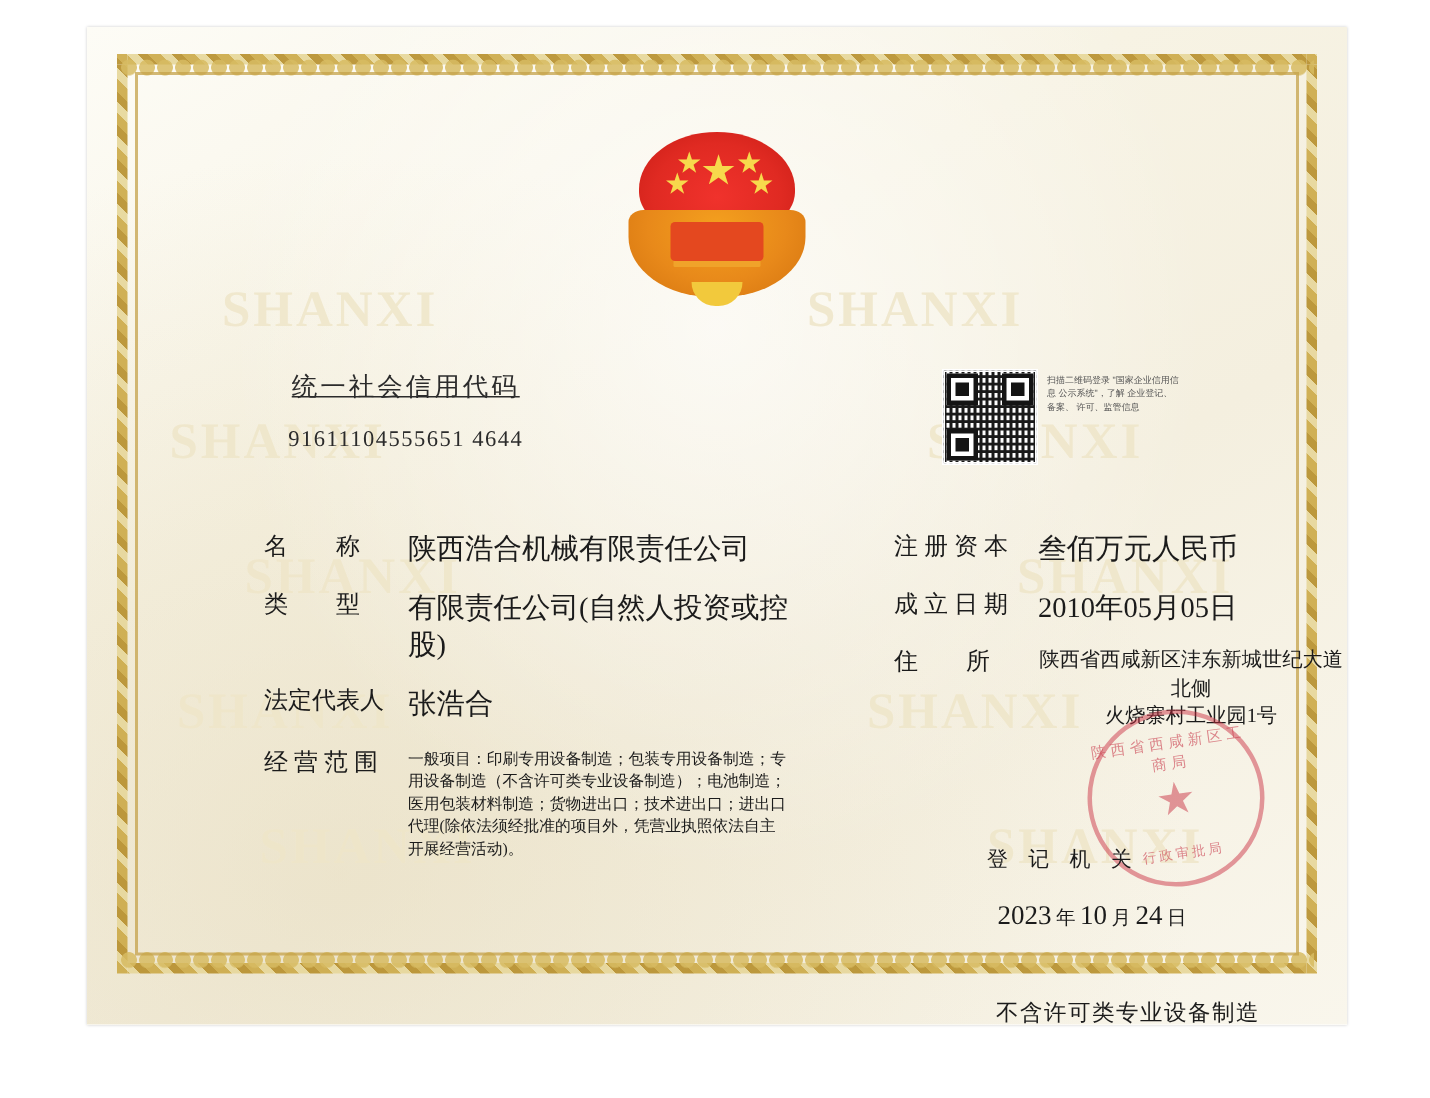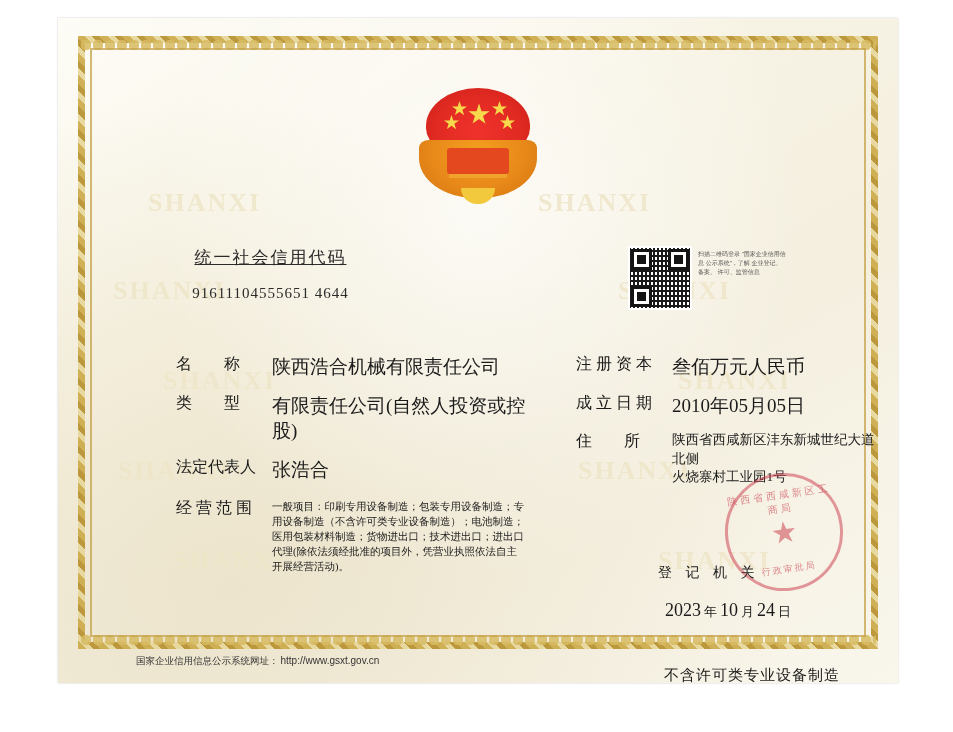--- a/index.html
+++ b/index.html
@@ -74,21 +74,21 @@
   }
   #border-scallop-top { top: 20px; }
   #border-scallop-bottom { bottom: 36px; transform: scaleY(-1); }
 
   
   .watermark-row {
     position: absolute;
     font-family: "Liberation Serif", serif;
     font-weight: 700;
     color: #efe6c9;
-    font-size: 26px;
+    font-size: 34px;
     letter-spacing: 2px;
     white-space: nowrap;
     opacity: 0.85;
     pointer-events: none;
     user-select: none;
   }
 
   
   #emblem {
     position: absolute;
@@ -233,23 +233,24 @@
 
   
   #fields-left {
     position: absolute;
     left: 118px;
     top: 336px;
     width: 360px;
   }
   #fields-right {
     position: absolute;
-    left: 518px;
+    left: 538px;
     top: 336px;
     width: 300px;
+    text-align: center;
   }
   .field-row {
     display: flex;
     align-items: flex-start;
     margin-bottom: 13px;
   }
   .field-label {
     width: 92px;
     flex: 0 0 92px;
     font-family: "Liberation Serif", serif;
@@ -461,19 +462,16 @@
       <div class="seal-top-text">陕西省西咸新区工商局</div>
       <span class="seal-star">★</span>
       <div class="seal-bottom-text">行政审批局</div>
     </div>
 
     <div id="registry-title">登 记 机 关</div>
     <div id="issue-date">
       <span class="num">2023</span><span class="unit">年</span><span class="num">10</span><span class="unit">月</span><span class="num">24</span><span class="unit">日</span>
     </div>
 
-    <div id="footer-left">
-      <span>国家企业信用信息公示系统网址：</span><span class="url">http://www.gsxt.gov.cn</span>
-    </div>
     <div id="footer-right">不含许可类专业设备制造</div>
 
   </div>
 </div>
 
 </body></html>

